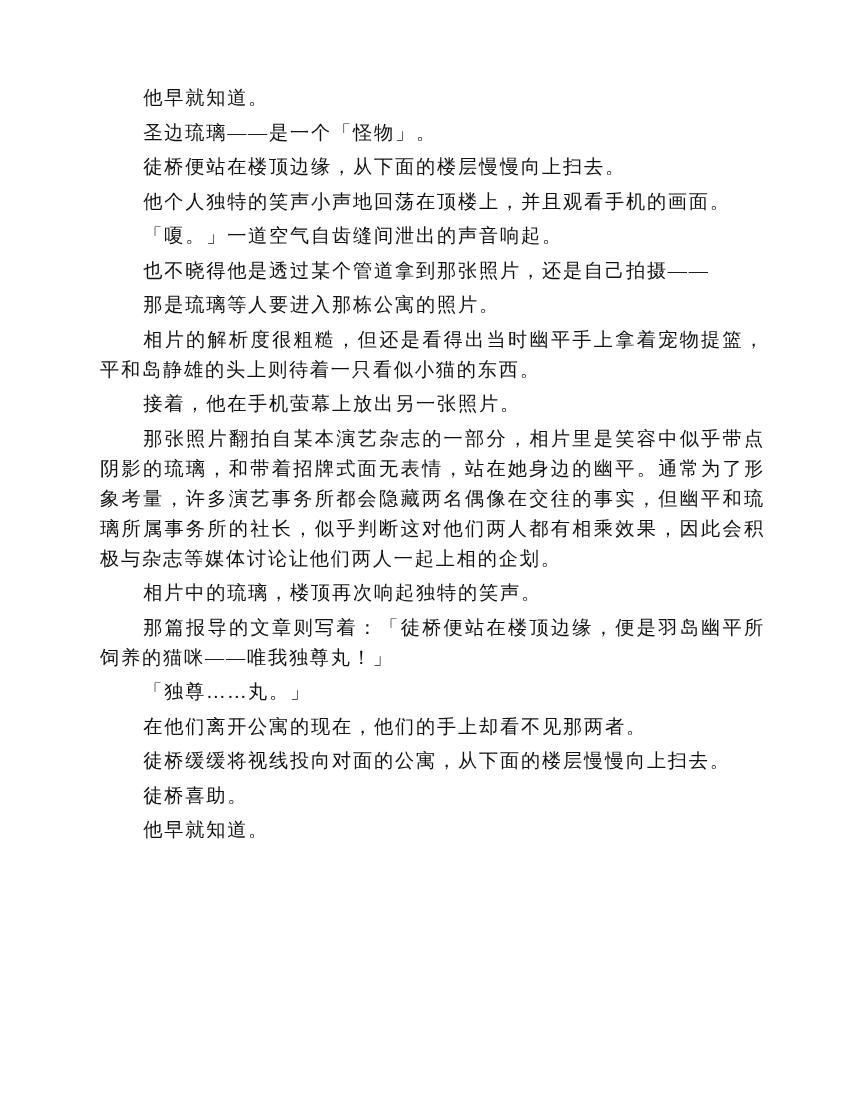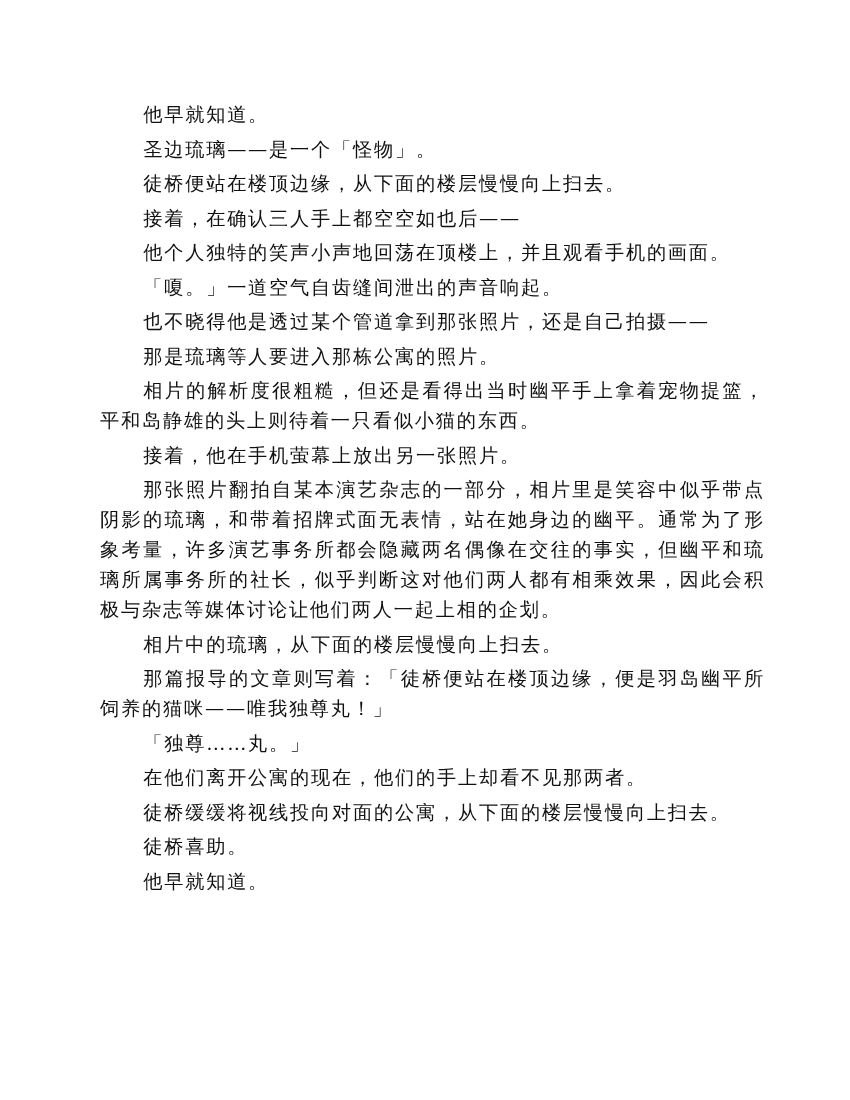--- a/index.html
+++ b/index.html
@@ -11,48 +11,48 @@
     width: 850px;
     height: 1100px;
     position: relative;
     overflow: hidden;
     font-family: "DejaVu Serif", "Liberation Serif", serif;
     color: #111111;
   }
   .page {
     position: absolute;
     left: 100px;
-    top: 100px;
+    top: 83px;
     width: 665px;
+    font-family: Liberation Serif, serif;
   }
   .para {
     margin: 0 0 4.5px 0;
     font-size: 19.2px;
     line-height: 30px;
     text-indent: 2.25em;
     text-align: justify;
     letter-spacing: 1.8px;
     word-break: break-all;
   }
 </style>
 </head>
 <body>
 
 <div class="page">
   <p class="para">他早就知道。</p>
   <p class="para">圣边琉璃——是一个「怪物」。</p>
   <p class="para">徒桥便站在楼顶边缘，从下面的楼层慢慢向上扫去。</p>
-  <p class="para">接着，在确认三人手上都空空如也后——</p>
   <p class="para">他个人独特的笑声小声地回荡在顶楼上，并且观看手机的画面。</p>
   <p class="para">「嗄。」一道空气自齿缝间泄出的声音响起。</p>
   <p class="para">也不晓得他是透过某个管道拿到那张照片，还是自己拍摄——</p>
   <p class="para">那是琉璃等人要进入那栋公寓的照片。</p>
   <p class="para">相片的解析度很粗糙，但还是看得出当时幽平手上拿着宠物提篮，平和岛静雄的头上则待着一只看似小猫的东西。</p>
   <p class="para">接着，他在手机萤幕上放出另一张照片。</p>
   <p class="para">那张照片翻拍自某本演艺杂志的一部分，相片里是笑容中似乎带点阴影的琉璃，和带着招牌式面无表情，站在她身边的幽平。通常为了形象考量，许多演艺事务所都会隐藏两名偶像在交往的事实，但幽平和琉璃所属事务所的社长，似乎判断这对他们两人都有相乘效果，因此会积极与杂志等媒体讨论让他们两人一起上相的企划。</p>
-  <p class="para">相片中的琉璃，从下面的楼层慢慢向上扫去。</p>
+  <p class="para">相片中的琉璃，楼顶再次响起独特的笑声。</p>
   <p class="para">那篇报导的文章则写着：「徒桥便站在楼顶边缘，便是羽岛幽平所饲养的猫咪——唯我独尊丸！」</p>
   <p class="para">「独尊……丸。」</p>
   <p class="para">在他们离开公寓的现在，他们的手上却看不见那两者。</p>
   <p class="para">徒桥缓缓将视线投向对面的公寓，从下面的楼层慢慢向上扫去。</p>
   <p class="para">徒桥喜助。</p>
   <p class="para">他早就知道。</p>
 </div>
 
 </body></html>

